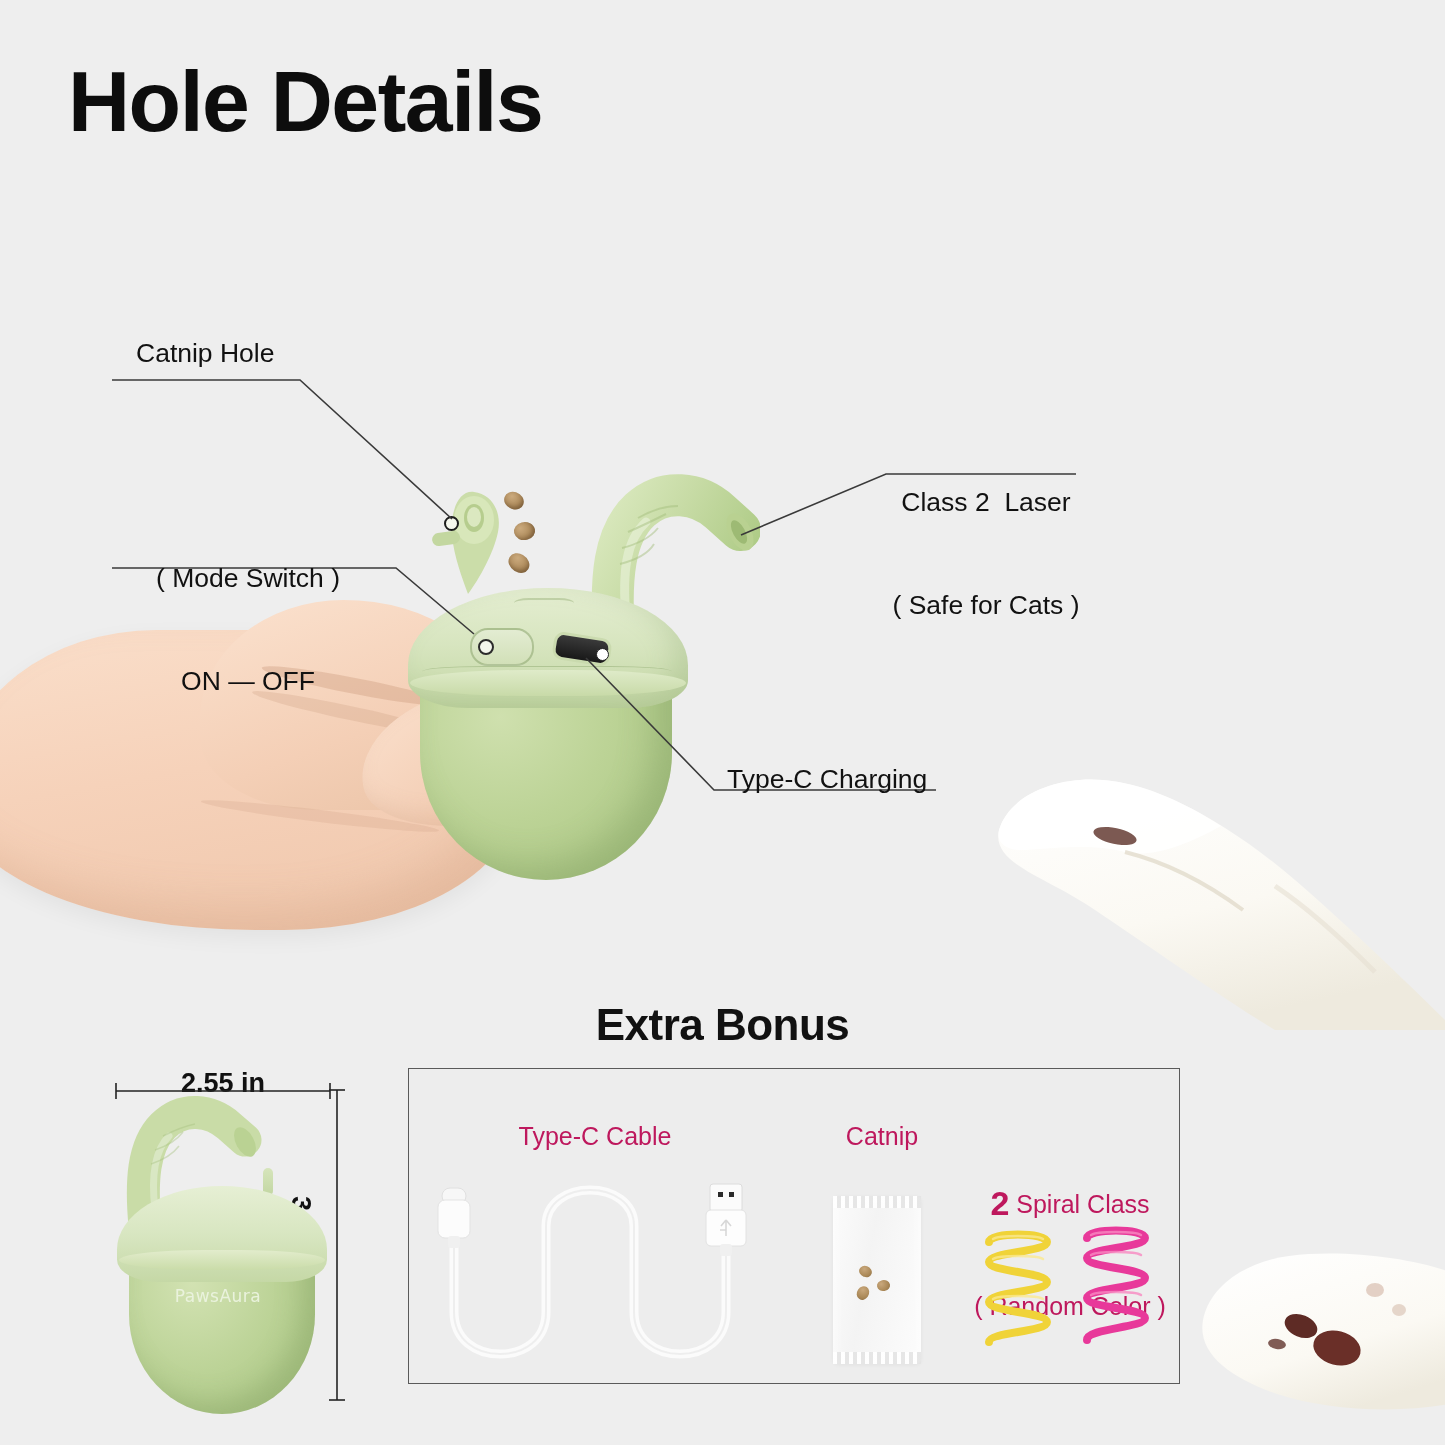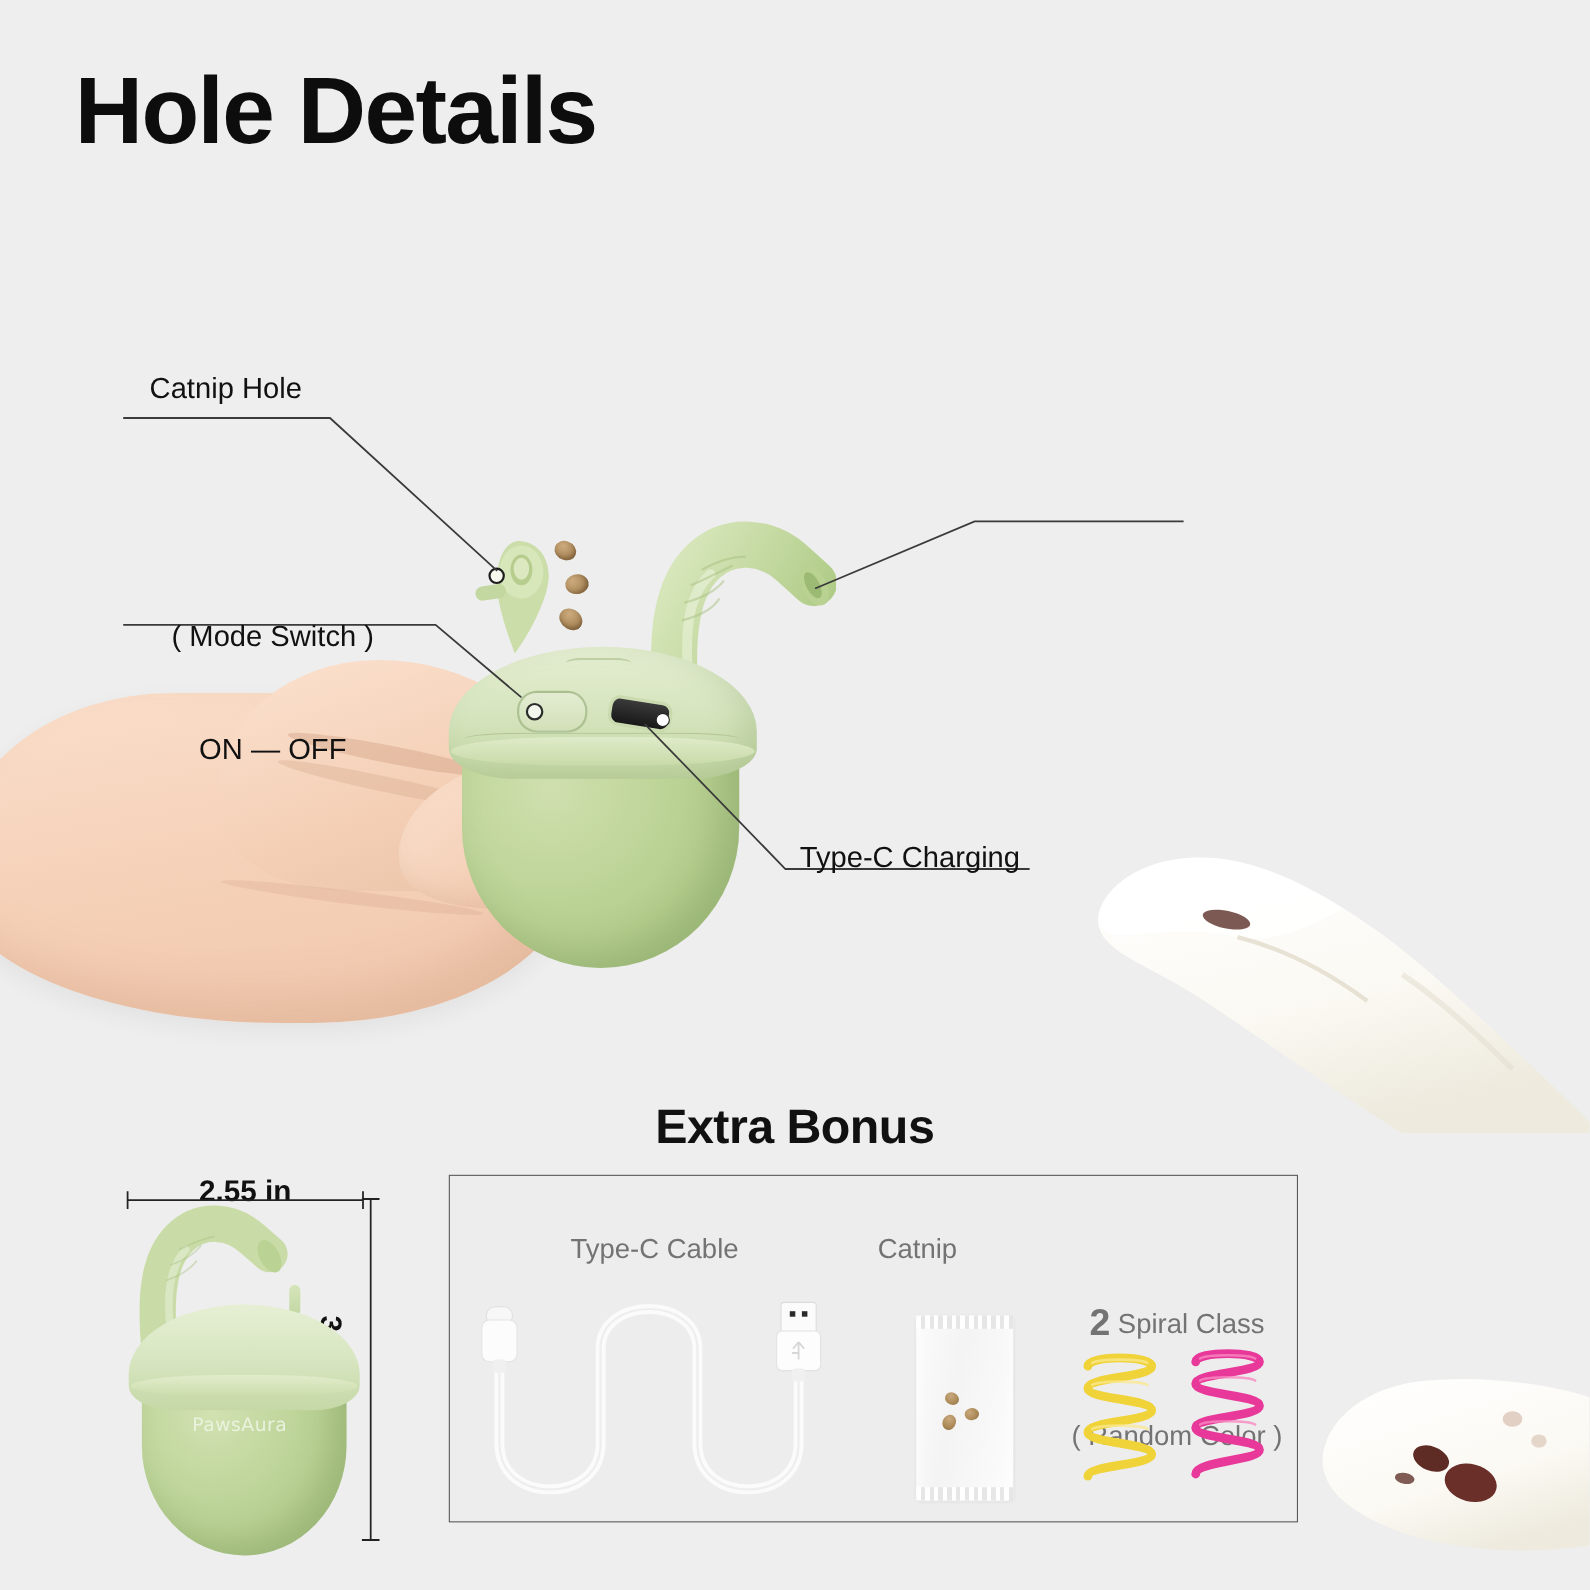--- a/index.html
+++ b/index.html
@@ -119,21 +119,21 @@
   
   #extra-bonus-title{
     left:0;right:0;top:1000px;text-align:center;
     font-size:44px;font-weight:700;letter-spacing:-0.5px;
   }
   #bonus-box{
     left:408px;top:1068px;width:772px;height:316px;
     border:1.6px solid #5a5a5a;background:#ededed;box-sizing:border-box;
   }
   .bonus-label{
-    font-size:25px;line-height:1.28;color:#737373;text-align:center;white-space:pre;
+    font-size:25px;line-height:1.28;color:#be185d;text-align:center;white-space:pre;
   }
   .spring-label .big{font-size:34px;font-weight:700;vertical-align:-2px;}
 
   
   #dim-width-label{left:118px;top:1048px;width:210px;text-align:center;font-size:27px;font-weight:700;margin-top:20px;}
   #dim-height-label{
     left:316px;top:1196px;font-size:27px;font-weight:700;
     transform:rotate(90deg);transform-origin:left top;white-space:nowrap;
   }
 
@@ -305,20 +305,24 @@
     </g>
   </svg>
 
   <div class="abs callout-label" style="left:136px;top:336px;">Catnip Hole</div>
 
   <div class="abs callout-label center" style="left:108px;top:492px;width:280px;">
     <div>( Mode Switch )</div>
     <div>ON — OFF</div>
   </div>
 
+  <div class="abs callout-label center" style="left:866px;top:416px;width:240px;">
+    <div>Class 2  Laser</div>
+    <div>( Safe for Cats )</div>
+  </div>
 
   <div class="abs callout-label" style="left:727px;top:762px;">Type-C Charging</div>
 
   <div class="abs" id="extra-bonus-title">Extra Bonus</div>
 
   <div class="abs" id="dim-width-label">2.55 in</div>
   <svg class="abs" style="left:112px;top:1080px;" width="222" height="20">
     <g stroke="#222" stroke-width="1.6">
       <line x1="4" y1="3" x2="4" y2="19"></line>
       <line x1="218" y1="3" x2="218" y2="19"></line>
@@ -350,21 +354,21 @@
     <div class="sm-body"></div>
     <div class="sm-cap"></div>
     <div class="sm-rim"></div>
     <div class="sm-logo">PawsAura</div>
   </div>
 
   <div class="abs" id="bonus-box"></div>
 
   <div class="abs bonus-label" style="left:455px;top:1120px;width:280px;">Type-C Cable</div>
 
-  <div class="abs bonus-label" style="left:764px;top:1120px;width:140px;">Catnip</div>
+  <div class="abs bonus-label" style="left:812px;top:1120px;width:140px;">Catnip</div>
 
   <div class="abs bonus-label spring-label" style="left:960px;top:1118px;width:220px;">
     <div><span class="big">2</span><span> Spiral Class</span></div>
     <div>( Random Color )</div>
   </div>
 
   <svg class="cable-svg" width="352" height="190" viewBox="0 0 352 190">
     <path d="M26,66 L26,130 C26,158 48,172 72,172 C96,172 118,158 118,130 L118,44
              C118,20 140,8 162,8 C184,8 206,20 206,44 L206,130 C206,158 228,172 252,172
              C276,172 298,158 298,130 L298,74" stroke="#fbfbfb" stroke-width="9" fill="none" stroke-linecap="round"></path>

